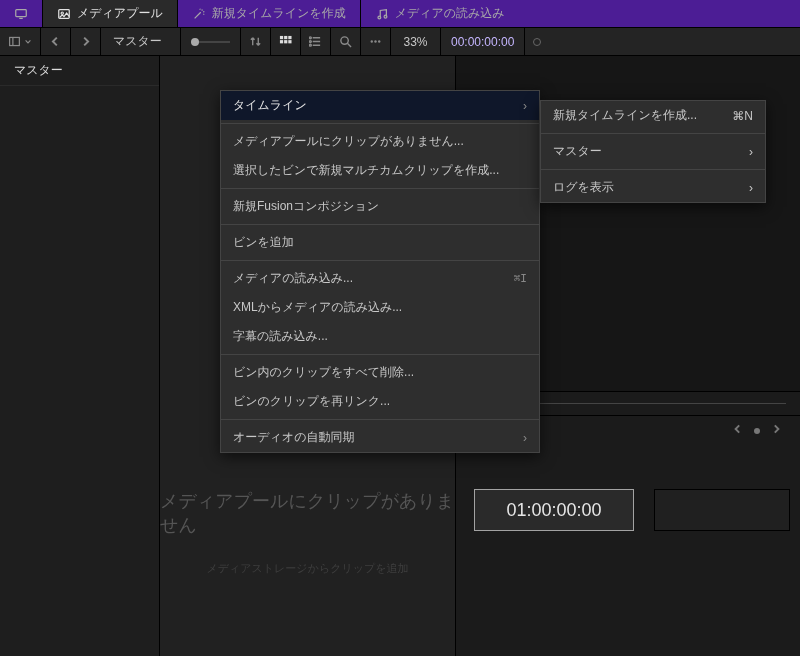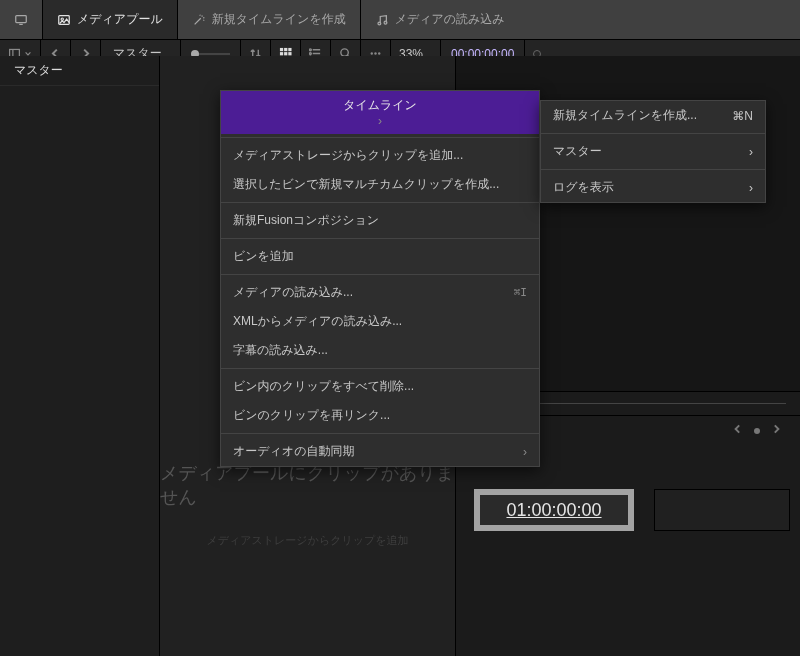--- a/index.html
+++ b/index.html
@@ -1,61 +1,61 @@
 <!DOCTYPE html>
 <html><head>
 <meta charset="utf-8">
 <style>
   * { margin: 0; padding: 0; box-sizing: border-box; font-family: -apple-system, "Helvetica Neue", Arial, sans-serif; }
   body { background: #1e1e1e; width: 800px; height: 656px; overflow: hidden; color: #a0a0a0; font-size: 12px; position: relative; }
 
   
-  .tabstrip { height: 40px; background: #404040; display: flex; align-items: stretch; border-bottom: 1px solid #000; }
+  .tabstrip { height: 28px; background: #4c1d95; display: flex; align-items: stretch; border-bottom: 1px solid #000; }
   .tab { display: flex; align-items: center; gap: 6px; padding: 0 14px; border-right: 1px solid #000; color: #a8a8a8; cursor: pointer; }
   .tab.active { background: #2a2a2a; color: #e2e2e2; }
   .tab .ic { width: 14px; height: 14px; display: flex; align-items: center; justify-content: center; }
   .tab .ic svg { width: 14px; height: 14px; stroke: currentColor; fill: none; stroke-width: 1.4; }
 
   
   .toolbar { height: 28px; background: #242424; border-bottom: 1px solid #000; display: flex; align-items: stretch; }
-  .tbtn { display: flex; align-items: center; padding: 0 8px; border-right: 1px solid #000; color: #8a8a8a; cursor: pointer; }
+  .tbtn { display: flex; align-items: center; justify-content: center; padding: 0 8px; border-right: 1px solid #000; color: #8a8a8a; cursor: pointer; }
   .tbtn svg { width: 13px; height: 13px; stroke: currentColor; fill: none; stroke-width: 1.5; }
   .tbtn.wide { padding: 0 12px; }
   .tbtn.text { color: #c8c8c8; font-size: 12px; }
   .slider { flex: 0 0 60px; display: flex; align-items: center; padding: 0 10px; border-right: 1px solid #000; }
   .slider .track { height: 2px; width: 100%; background: #444; position: relative; }
   .slider .dot { width: 8px; height: 8px; border-radius: 50%; background: #aaa; position: absolute; left: 0; top: -3px; }
   .tc { padding: 0 10px; color: #c4b5fd; font-family: "Menlo","Consolas",monospace; font-size: 12px; }
 
   
   .sidebar { position: absolute; left: 0; top: 56px; width: 160px; bottom: 0; background: #1e1e1e; border-right: 1px solid #000; }
   .side-item { padding: 6px 14px; color: #dcdcdc; font-size: 12px; border-bottom: 1px solid #2a2a2a; cursor: pointer; }
 
   
   .main { position: absolute; left: 160px; top: 56px; right: 345px; bottom: 0; background: #212121; display: flex; flex-direction: column; align-items: center; justify-content: flex-end; }
   .empty-big { color: #555; font-size: 18px; margin-bottom: 24px; }
-  .empty-sml { color: #3e3e3e; font-size: 11px; margin-bottom: 108px; }
+  .empty-sml { color: #3e3e3e; font-size: 11px; margin-bottom: 80px; }
 
   
   .rightpanel { position: absolute; right: 0; top: 56px; width: 345px; bottom: 0; background: #1b1b1b; border-left: 1px solid #000; }
   .viewer { height: 335px; background: #161616; }
   .scrub { height: 24px; border-top: 1px solid #000; display:flex; align-items:center;}
   .scrub .tick { margin-left: 22px; width: 2px; height: 10px; background: #888; }
   .scrub .line { flex: 1; height: 1px; background: #444; margin-right: 14px;}
   .viewctrl { height: 30px; border-top: 1px solid #000; display: flex; align-items: center; justify-content: space-between; padding: 0 18px; color: #777; }
   .viewctrl svg { width: 12px; height: 12px; stroke: currentColor; fill: none; stroke-width: 1.6; }
   .spacer2 { height: 44px; }
   .tc-big-row { height: 42px; display:flex; align-items:stretch; gap:20px; padding:0 10px 0 18px;}
-  .tc-big { flex:0 0 160px; background: #2a2a2a; border:6px solid #a3a3a3; display:flex; align-items:center; justify-content:center; color:#e6e6e6; font-family:"Menlo","Consolas",monospace; font-size:18px; font-weight:500;text-decoration:underline;}
+  .tc-big { flex:0 0 160px; background: #2a2a2a; border:1px solid #a3a3a3; display:flex; align-items:center; justify-content:center; color:#e6e6e6; font-family:"Menlo","Consolas",monospace; font-size:18px; font-weight:500;}
   .clip-thumb { flex:1; border:1px solid #000; background:#202020;}
 
   
   .ctx { position: absolute; left: 220px; top: 90px; width: 320px; background: #2e2e2e; border: 1px solid #444; box-shadow: 0 4px 14px rgba(0,0,0,.6); color: #c8c8c8; font-size: 12px; z-index: 50; }
   .ctx .row { display:flex; align-items:center; justify-content:space-between; padding: 6px 12px; cursor: pointer; }
-  .ctx .row.selected { background:#4c1d95; color:#e8e8e8;flex-direction:column; }
+  .ctx .row.selected { background:#0f172a; color:#e8e8e8; }
   .ctx .sep { height:1px; background:#444; margin:3px 0; }
   .ctx .arrow { color:#888; }
   .ctx .sc { color:#888; font-family:"Menlo",monospace; font-size:11px;}
 
   
   .submenu { position: absolute; left: 540px; top: 100px; width: 226px; background: #2e2e2e; border:1px solid #444; box-shadow: 0 4px 14px rgba(0,0,0,.6); color:#c8c8c8; font-size:12px; z-index:60;}
   .submenu .row { display:flex; align-items:center; justify-content:space-between; padding:6px 12px; cursor:pointer;}
   .submenu .sep { height:1px; background:#444; margin:3px 0;}
 </style>
 </head>
@@ -220,21 +220,21 @@
   </div>
 </div>
 
 <div class="ctx">
   <div class="row selected">
     <span>タイムライン</span>
     <span class="arrow">›</span>
   </div>
   <div class="sep"></div>
   <div class="row">
-    <span>メディアストレージからクリップを追加...</span>
+    <span>メディアプールにクリップがありません...</span>
   </div>
   <div class="row">
     <span>選択したビンで新規マルチカムクリップを作成...</span>
   </div>
   <div class="sep"></div>
   <div class="row">
     <span>新規Fusionコンポジション</span>
   </div>
   <div class="sep"></div>
   <div class="row">

